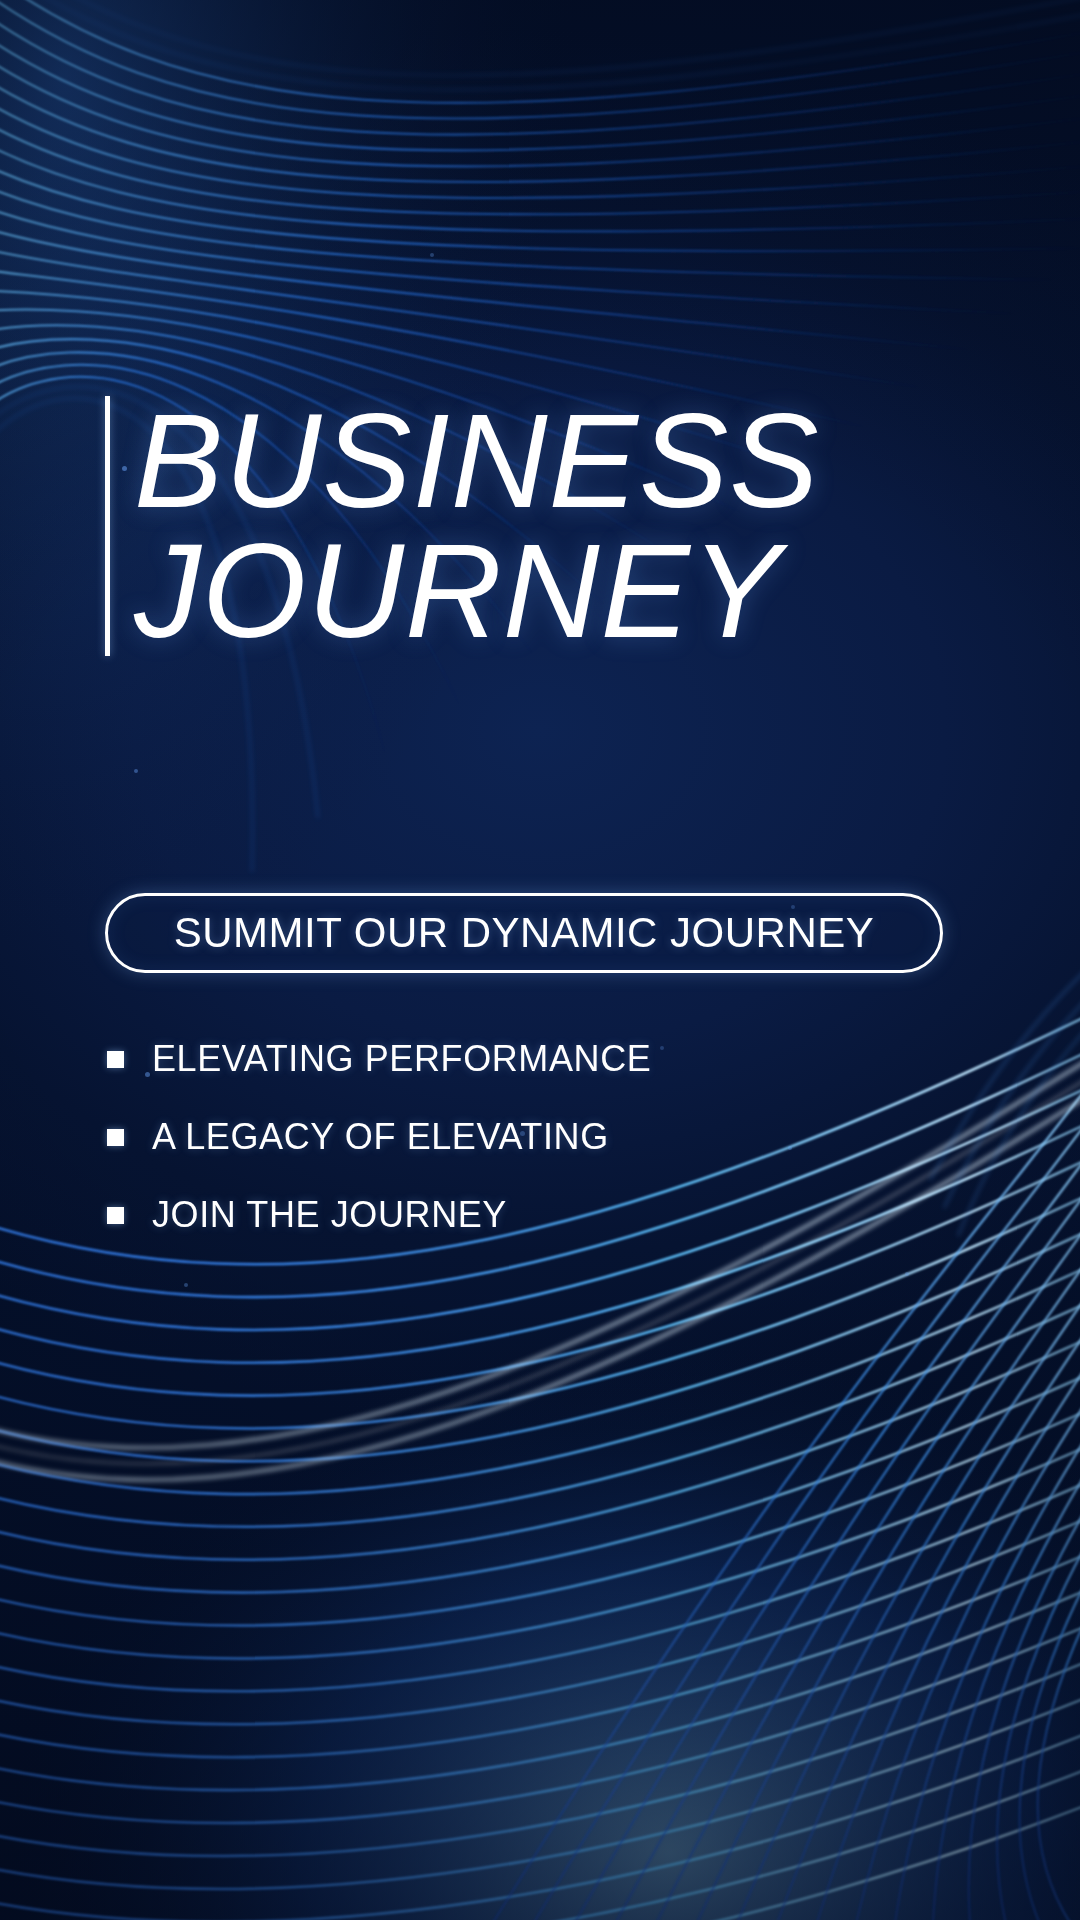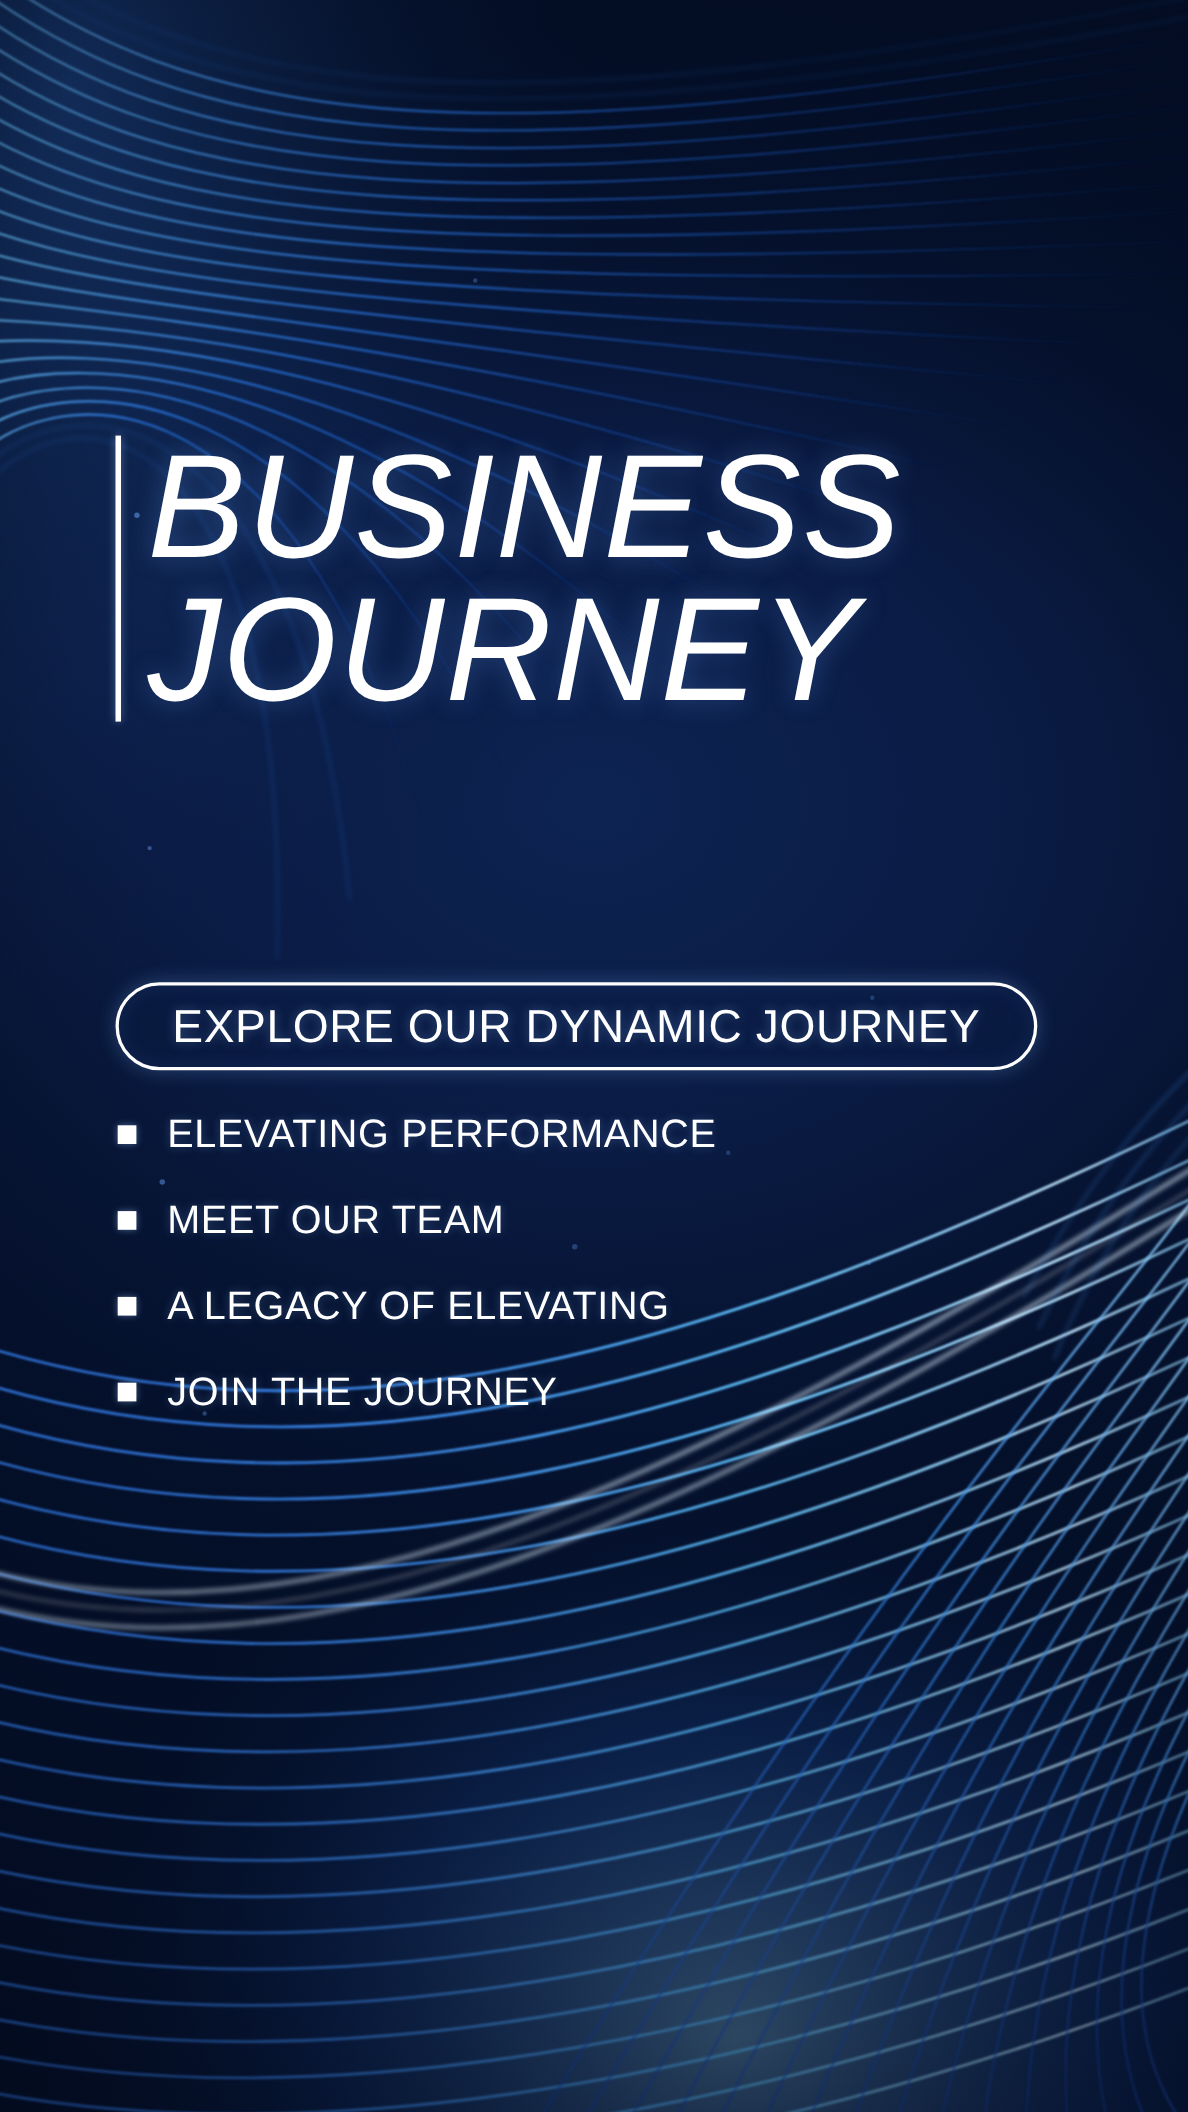--- a/index.html
+++ b/index.html
@@ -68,21 +68,21 @@
     font-size:42px;
     color:#ffffff;
     letter-spacing:.5px;
     white-space:nowrap;
     text-shadow:0 0 10px rgba(140,190,255,.35);
   }
 
   
   .bullets {
     position:absolute;
-    left:107px; top:992px;
+    left:107px; top:1020px;
     display:flex; flex-direction:column;
   }
   .bullet-row {
     display:flex; align-items:center;
     height:78px;
   }
   .bullet-marker {
     width:17px; height:17px;
     background:#ffffff;
     margin-right:28px;
@@ -251,34 +251,30 @@
 
   <div class="title-block">
     <div class="title-rule"></div>
     <div class="title-lines">
       <div class="title-line">BUSINESS</div>
       <div class="title-line">JOURNEY</div>
     </div>
   </div>
 
   <div class="cta">
-    <span class="cta-label">EXPLORE OUR DYNAMIC JOURNEY</span>
+    <span class="cta-label">SUMMIT OUR DYNAMIC JOURNEY</span>
   </div>
 
   <div class="bullets">
     <div class="bullet-row">
       <span class="bullet-marker"></span>
       <span class="bullet-label">ELEVATING PERFORMANCE</span>
     </div>
     <div class="bullet-row">
       <span class="bullet-marker"></span>
-      <span class="bullet-label">MEET OUR TEAM</span>
-    </div>
-    <div class="bullet-row">
-      <span class="bullet-marker"></span>
       <span class="bullet-label">A LEGACY OF ELEVATING</span>
     </div>
     <div class="bullet-row">
       <span class="bullet-marker"></span>
       <span class="bullet-label">JOIN THE JOURNEY</span>
     </div>
   </div>
 
 </div>
 

